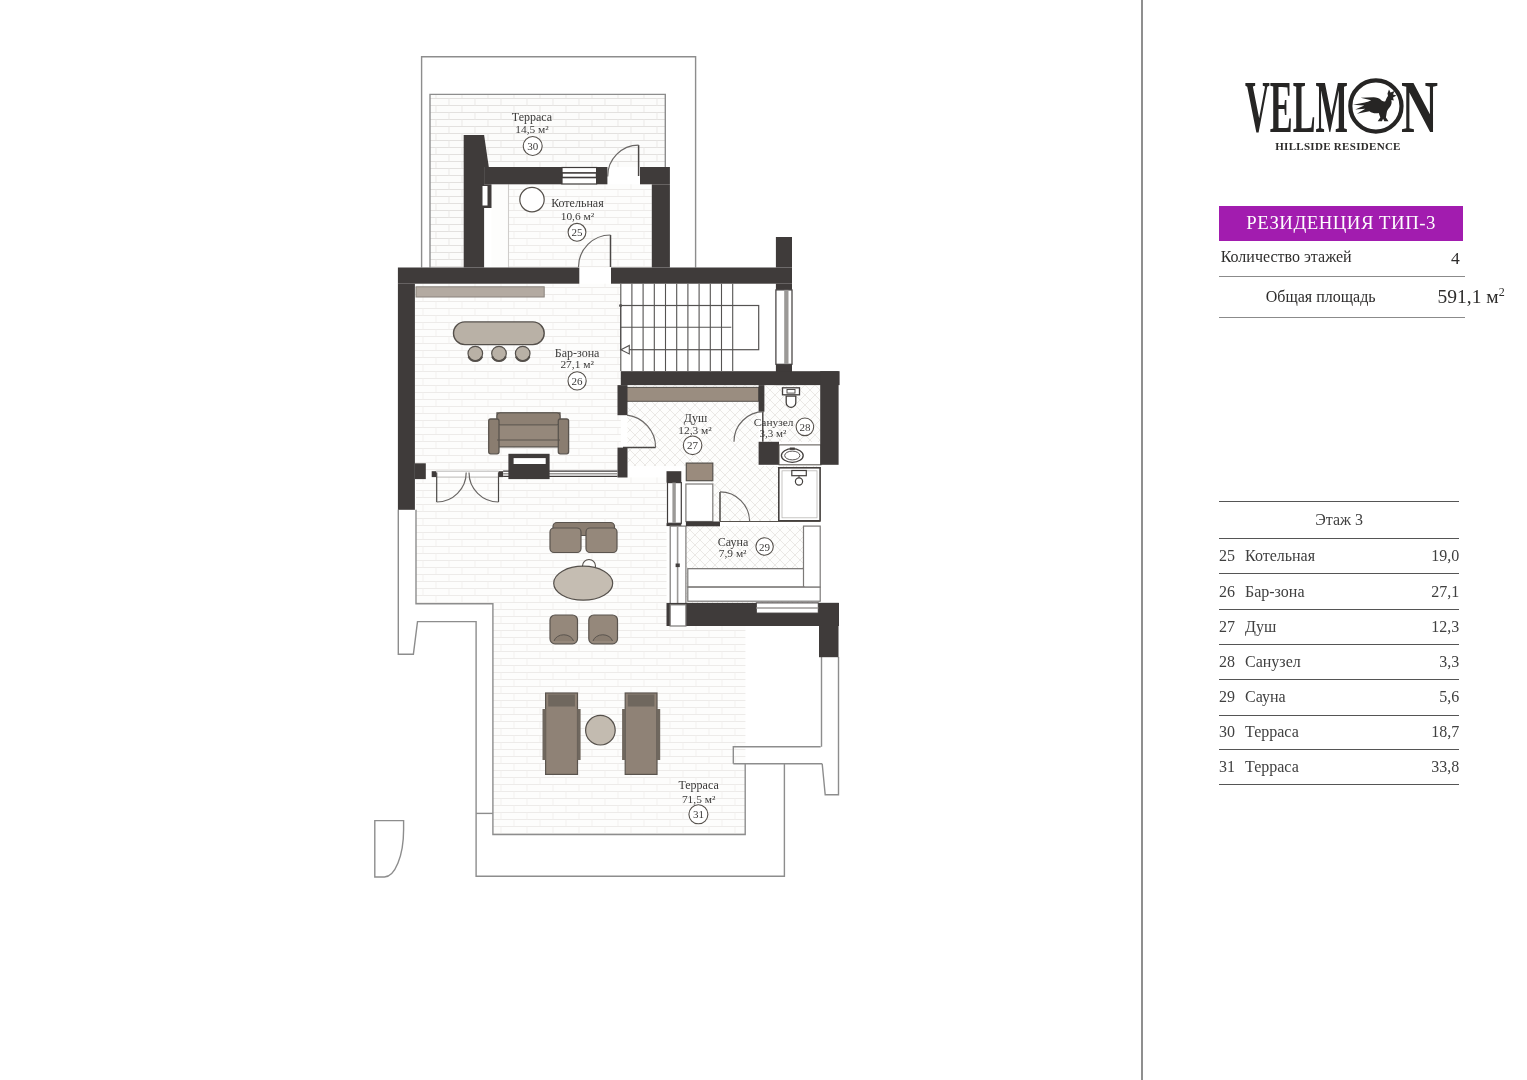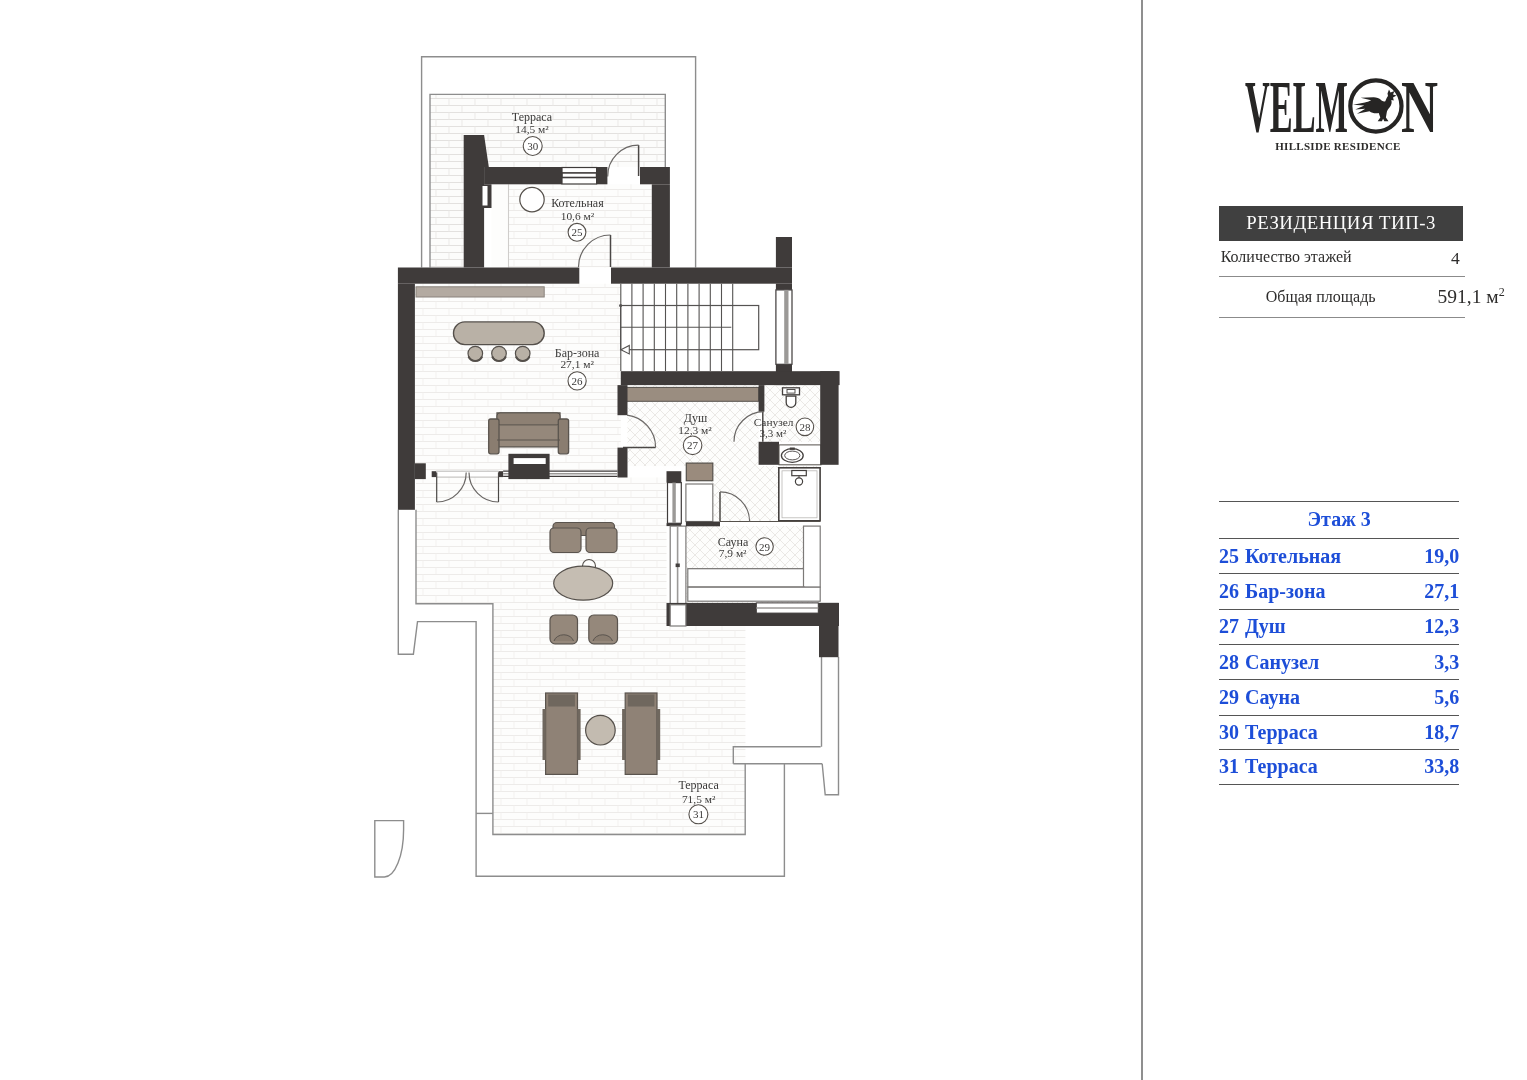--- a/index.html
+++ b/index.html
@@ -402,31 +402,31 @@
   <text x="158" y="60" font-size="74" textLength="37" lengthAdjust="spacingAndGlyphs">N</text>
  </g>
  <circle cx="132.9" cy="34" r="25.6" fill="none" stroke="#262524" stroke-width="4.2"></circle>
 
  <path d="M144.5,21.5 l1.5,-4 l1.5,3 l4,-1.5 l-1.5,3.5 l3.5,1 l-3.5,2 l0.8,3 l-2.5,-0.5 c0.8,2.6 0.2,5.2 -1.8,7.6 c-1.5,1.8 -2.5,3 -2.8,5.2 l-0.8,4.8 l2.6,3.6 h-4.2 l-1.2,-2.4 l-1.2,2.4 h-4.2 l2.6,-3.6 l-1.6,-4.6 c-3.2,0.8 -6.6,0.2 -9.2,-1.8 l-12.6,2.6 l8.4,-5 l-10,0.8 l9,-4 l-11.2,-0.8 l11.8,-2.4 c2.2,-0.4 4,-1 6.2,-2.2 l-10.4,-2.4 l12.6,-0.6 c3,-0.1 5.8,0.8 7.8,2.8 c1.4,1.4 2.6,1.6 4.2,1.2 c0.9,-2.2 1.6,-4 2.7,-5.2 z" fill="#262524"></path>
 </svg>
 </div>
 
 <div class="abs" style="left:1143px;top:140px;width:390px;text-align:center;font-size:11px;font-weight:bold;letter-spacing:0.3px;color:#2c2b2a;">HILLSIDE RESIDENCE</div>
 
-<div class="abs" style="left:1218.9px;top:205.6px;width:244.4px;height:35.1px;background:#404040;color:#fdfdfd;display:flex;align-items:center;justify-content:center;font-size:18.8px;letter-spacing:0.5px;">РЕЗИДЕНЦИЯ ТИП-3</div>
+<div class="abs" style="left:1218.9px;top:205.6px;width:244.4px;height:35.1px;background:#a21caf;color:#fdfdfd;display:flex;align-items:center;justify-content:center;font-size:18.8px;letter-spacing:0.5px;">РЕЗИДЕНЦИЯ ТИП-3</div>
 
 <div class="abs" style="left:1220.7px;top:248px;width:239px;font-size:16px;">Количество этажей<span style="float:right;font-size:17.5px;">4</span></div>
 
 <div class="abs" style="left:1218.9px;top:275.9px;width:246.3px;height:1.2px;background:#8b8b8b"></div>
 
 <div class="abs" style="left:1220.7px;top:288px;width:239px;font-size:16px;margin-left:45px;">Общая площадь<span style="float:right;font-size:19.5px;margin-top:-3px;">591,1 м<span style="font-size:12px;vertical-align:7px;">2</span></span></div>
 
 <div class="abs" style="left:1218.9px;top:316.7px;width:246.3px;height:1.2px;background:#8b8b8b"></div>
 
-<div class="abs" style="left:1219px;top:500.8px;width:240.2px;font-size:20px;color:#1d4ed8;font-weight:bold;">
+<div class="abs" style="left:1219px;top:500.8px;width:240.2px;font-size:16px;color:#404040;">
 
  <div style="border-top:1.3px solid #555;border-bottom:1.3px solid #555;height:36.3px;display:flex;align-items:center;justify-content:center;">Этаж 3</div>
 
  <div style="border-bottom:1.3px solid #555;height:34.3px;display:flex;align-items:center;">
       <span style="width:26px;">25</span>
       <span>Котельная</span>
       <span style="margin-left:auto;">19,0</span>
     </div>
 
  <div style="border-bottom:1.3px solid #555;height:34.3px;display:flex;align-items:center;">

